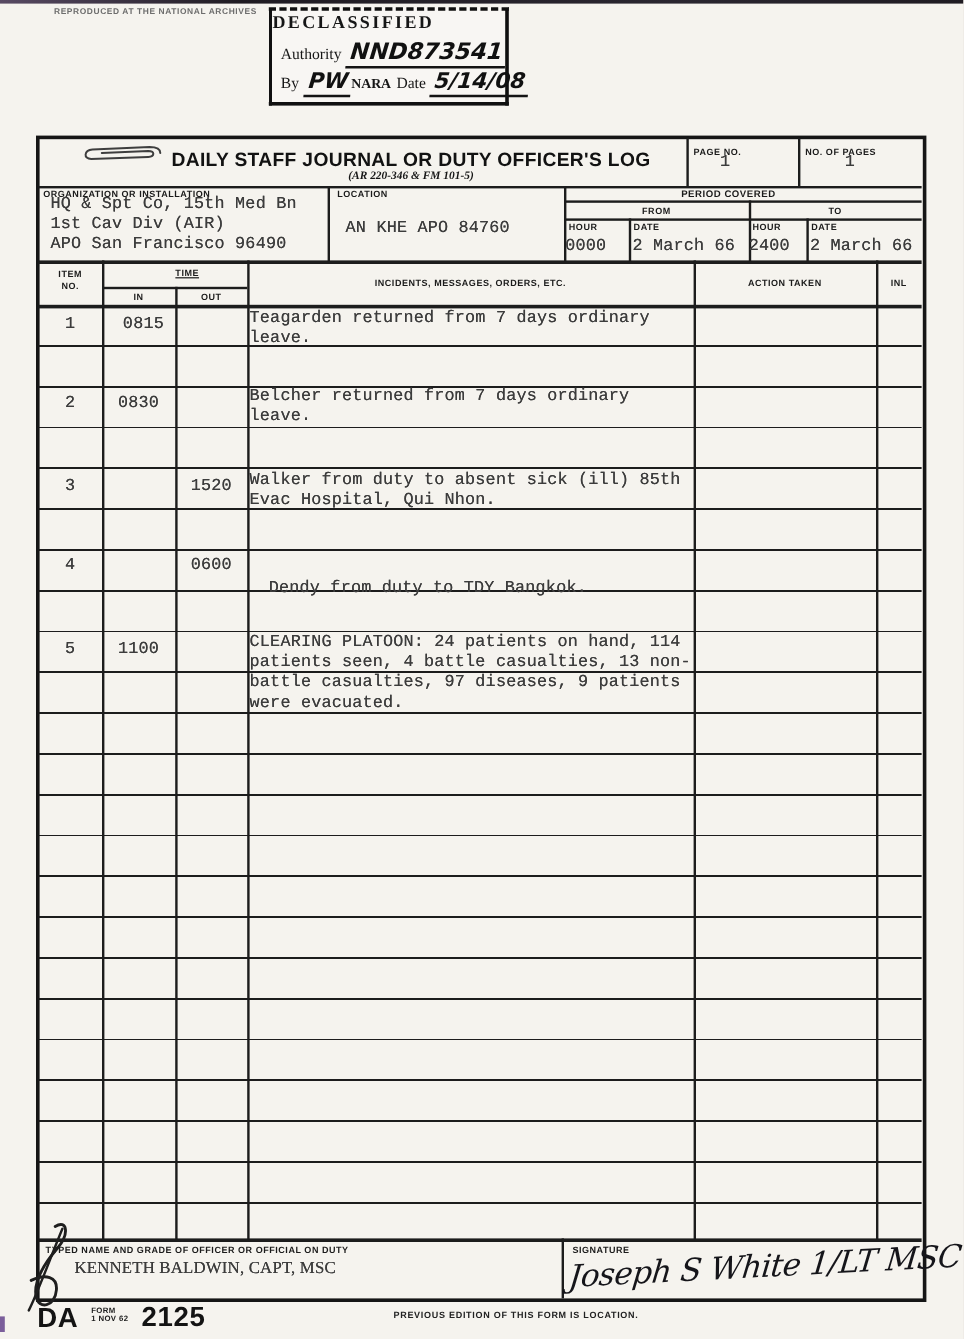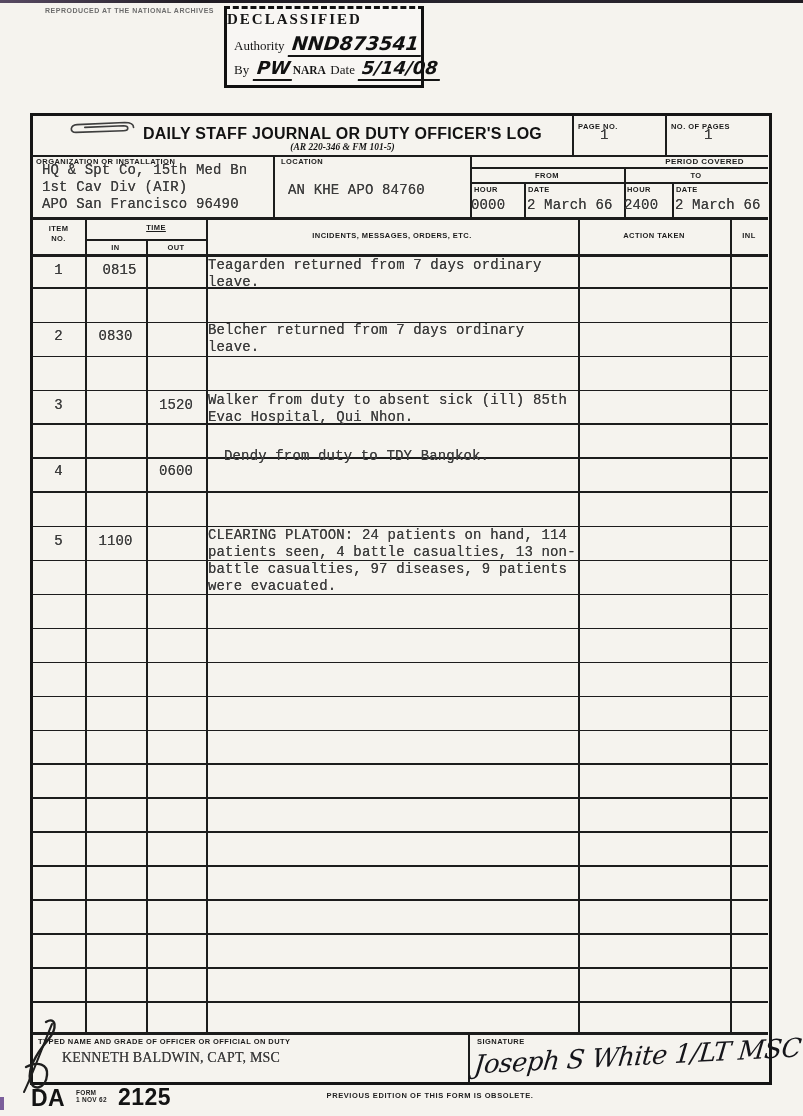--- a/index.html
+++ b/index.html
@@ -94,21 +94,21 @@
   <div class="typed" style="left:600px;top:127px;">1</div>
   <div class="lbl" style="left:671px;top:122px;">NO. OF PAGES</div>
   <div class="typed" style="left:704px;top:127px;">1</div>
 
   <div class="lbl" style="left:36px;top:157px;">ORGANIZATION OR INSTALLATION</div>
   <div class="typed" style="left:42px;top:162px;">HQ &amp; Spt Co, 15th Med Bn
 1st Cav Div (AIR)
 APO San Francisco 96490</div>
   <div class="lbl" style="left:281px;top:157px;">LOCATION</div>
   <div class="typed" style="left:288px;top:182px;">AN KHE APO 84760</div>
-  <div class="lbl ctr" style="left:470px;top:157px;width:274px;font-size:8px;text-align:right;">PERIOD COVERED</div>
+  <div class="lbl ctr" style="left:470px;top:157px;width:274px;font-size:8px;">PERIOD COVERED</div>
   <div class="lbl ctr" style="left:470px;top:171px;width:154px;">FROM</div>
   <div class="lbl ctr" style="left:624px;top:171px;width:144px;">TO</div>
   <div class="lbl" style="left:474px;top:185px;">HOUR</div>
   <div class="lbl" style="left:528px;top:185px;">DATE</div>
   <div class="lbl" style="left:627px;top:185px;">HOUR</div>
   <div class="lbl" style="left:676px;top:185px;">DATE</div>
   <div class="typed" style="left:471px;top:197px;">0000</div>
   <div class="typed" style="left:527px;top:197px;">2 March 66</div>
   <div class="typed" style="left:624px;top:197px;">2400</div>
   <div class="typed" style="left:675px;top:197px;">2 March 66</div>
@@ -139,21 +139,21 @@
     <div class="typed ctr" style="left:32px;top:397px;width:53px;">3</div>
     <div class="typed ctr" style="left:85px;top:397px;width:61px;"></div>
     <div class="typed ctr" style="left:146px;top:397px;width:60px;">1520</div>
     <div class="typed" style="left:208px;top:392px;width:376px;">Walker from duty to absent sick (ill) 85th
 Evac Hospital, Qui Nhon.</div>
   </div>
   <div>
     <div class="typed ctr" style="left:32px;top:463px;width:53px;">4</div>
     <div class="typed ctr" style="left:85px;top:463px;width:61px;"></div>
     <div class="typed ctr" style="left:146px;top:463px;width:60px;">0600</div>
-    <div class="typed" style="left:208px;top:448px;width:376px;padding-left:16px;">Dendy from duty to TDY Bangkok.</div>
+    <div class="typed" style="left:208px;top:482px;width:376px;padding-left:16px;">Dendy from duty to TDY Bangkok.</div>
   </div>
   <div>
     <div class="typed ctr" style="left:32px;top:533px;width:53px;">5</div>
     <div class="typed ctr" style="left:85px;top:533px;width:61px;">1100</div>
     <div class="typed ctr" style="left:146px;top:533px;width:60px;"></div>
     <div class="typed" style="left:208px;top:527px;width:376px;">CLEARING PLATOON:  24 patients on hand, 114
 patients seen, 4 battle casualties, 13 non-
 battle casualties, 97 diseases, 9 patients
 were evacuated.</div>
   </div>
@@ -166,15 +166,15 @@
     <path d="M30 6 C40 0 42 12 32 24 C20 38 12 52 14 64 C16 76 30 73 31 59 C32 48 22 45 10 51" fill="none" stroke="#1e1e1e" stroke-width="2.4" stroke-linecap="round"></path>
     <path d="M8 76 C16 60 26 32 36 8" fill="none" stroke="#1e1e1e" stroke-width="2" stroke-linecap="round"></path>
   </svg>
 
   <div class="footer-big" style="left:31px;top:1085px;">DA</div>
   <div class="abs" style="left:76px;top:1089px;">
     <div class="tiny">FORM</div>
     <div class="tiny">1 NOV 62</div>
   </div>
   <div class="footer-big" style="left:118px;top:1084px;">2125</div>
-  <div class="abs ctr" style="left:240px;top:1091px;width:380px;font-size:7.5px;font-weight:bold;letter-spacing:.6px;color:#222;">PREVIOUS EDITION OF THIS FORM IS OBSOLETE.</div>
+  <div class="abs ctr" style="left:240px;top:1091px;width:380px;font-size:7.5px;font-weight:bold;letter-spacing:.6px;color:#222;">PREVIOUS EDITION OF THIS FORM IS LOCATION.</div>
 
 </div>
 
 </body></html>

